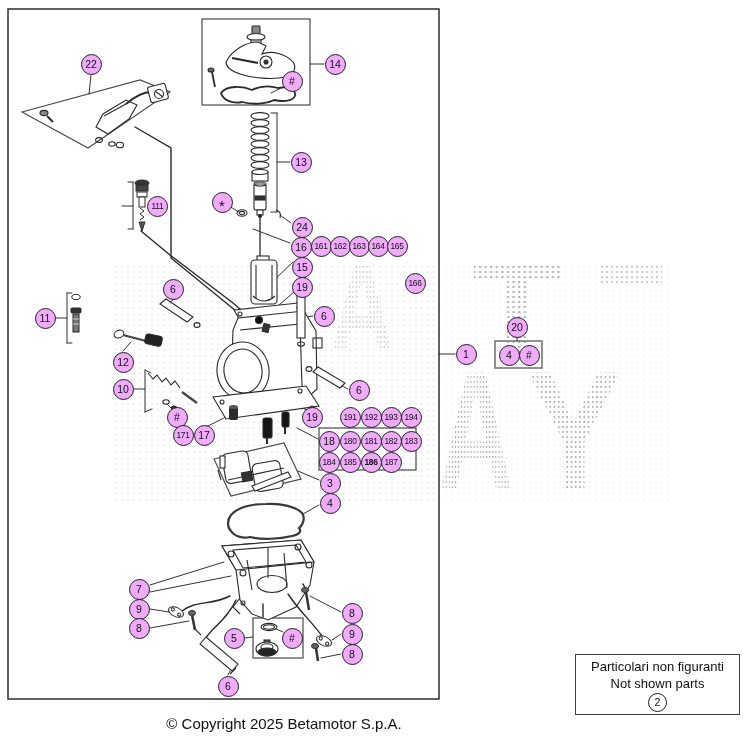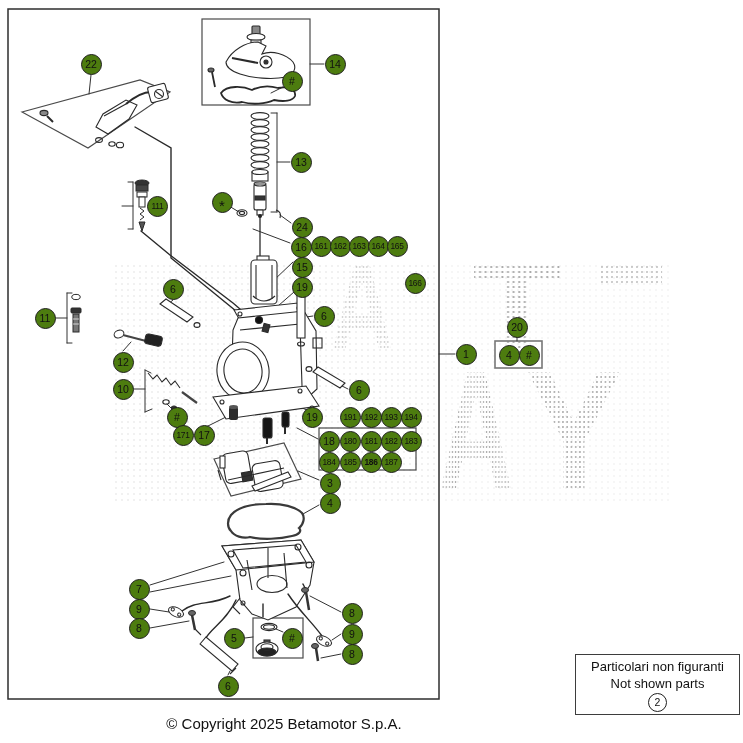--- a/index.html
+++ b/index.html
@@ -6,21 +6,21 @@
   body{
     width:743px;height:743px;position:relative;background:#ffffff;
     font-family:"Liberation Sans",sans-serif;color:#111;overflow:hidden;
   }
   #stage{position:absolute;inset:0;}
   svg text{font-family:"Liberation Sans",sans-serif;}
   
   #callouts{position:absolute;inset:0;pointer-events:none;}
   .callout{
     position:absolute;width:21px;height:21px;margin:-10.5px 0 0 -10.5px;
-    border:1.4px solid #1f1f1f;border-radius:50%;background:#4d7c0f;
+    border:1.4px solid #1f1f1f;border-radius:50%;background:#f0abfc;
     display:flex;align-items:center;justify-content:center;
     font-size:10.5px;line-height:1;color:#111;box-sizing:border-box;
   }
   .callout.c3{font-size:8.4px;letter-spacing:-0.3px;}
   .callout.star{font-size:15px;padding-top:6px;}
   
   #notshown{
     position:absolute;left:575px;top:654px;width:163px;height:56px;
     border:1.6px solid #3d3d3d;background:#fff;text-align:center;
     font-size:13px;line-height:17px;padding-top:3px;box-sizing:content-box;

